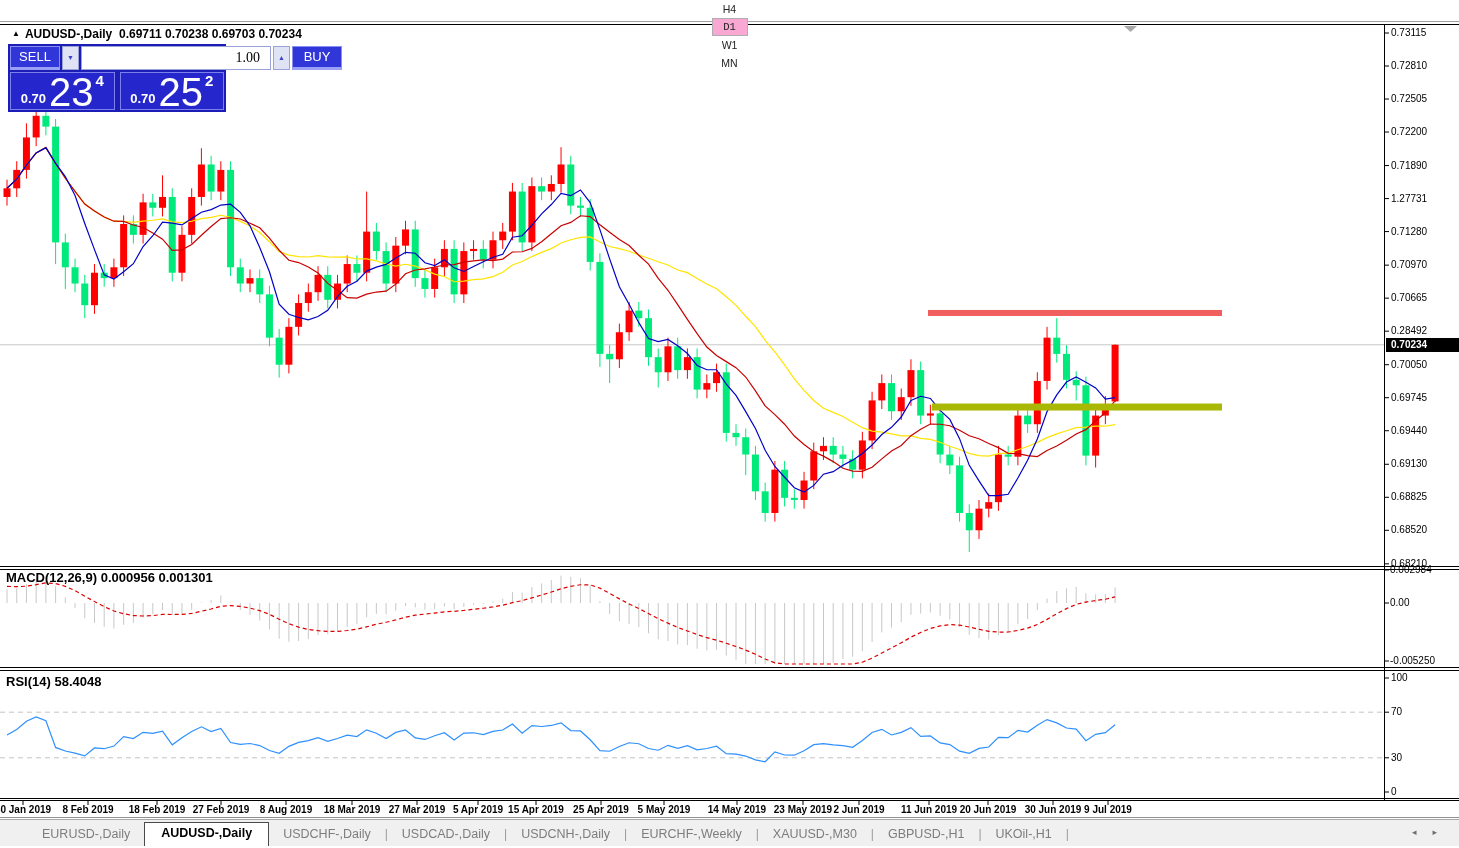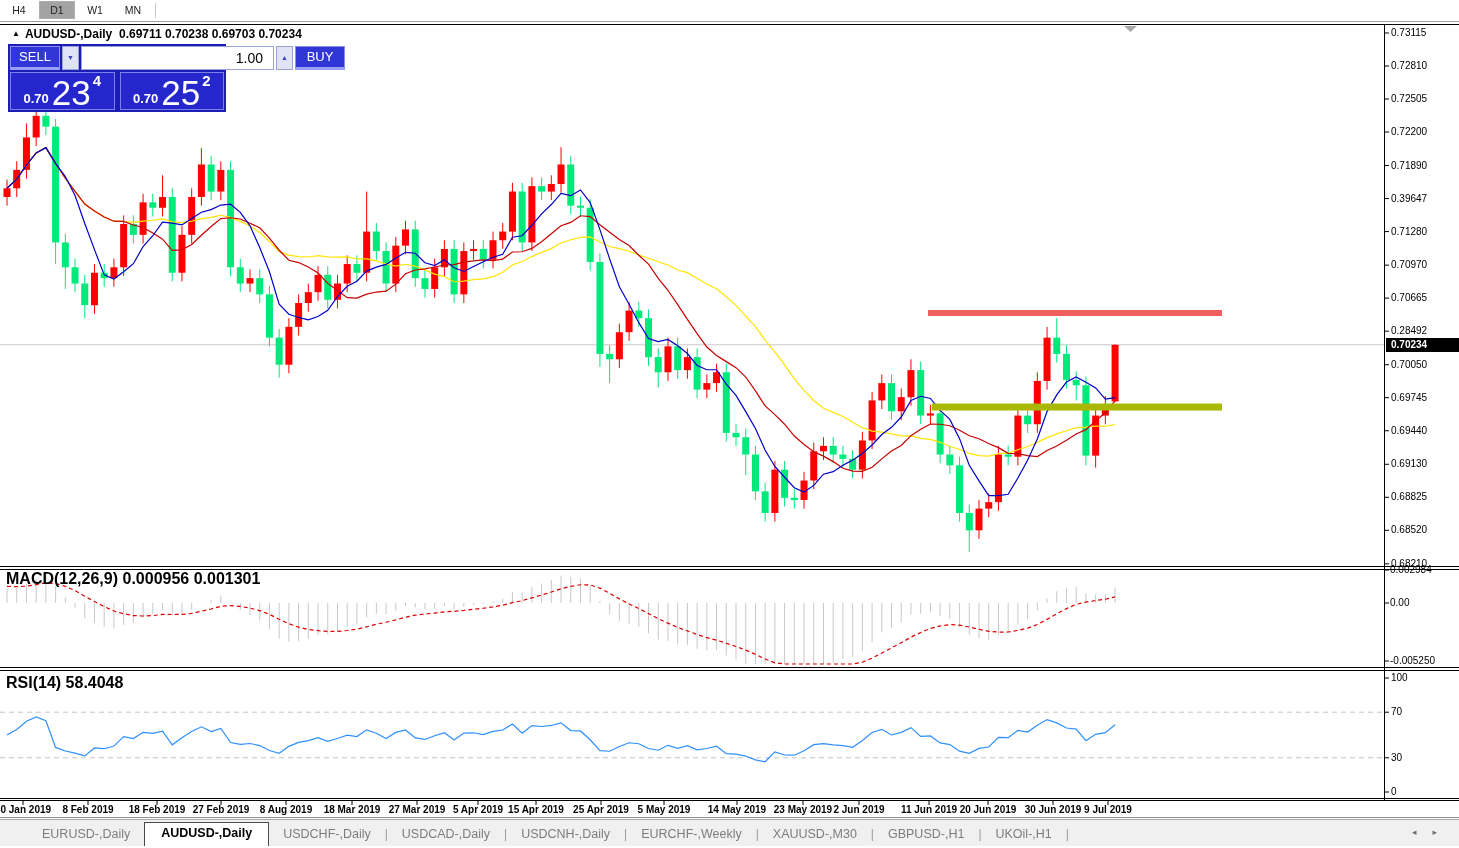--- a/index.html
+++ b/index.html
@@ -1,52 +1,52 @@
 <!DOCTYPE html>
 <html><head>
 <meta charset="utf-8">
 <style>
   html,body{margin:0;padding:0;background:#fff;}
   #screen{position:relative;width:1459px;height:848px;overflow:hidden;background:#fff;
           font-family:"Liberation Sans",sans-serif;}
   
   #tf-toolbar{position:absolute;left:0;top:0;width:100%;height:20px;background:#fff;
-              display:flex;align-items:center;z-index:6;}
+              display:flex;align-items:center;z-index:6;flex-direction:column;}
   .tf-btn{min-width:22px;padding:2px 6px;margin:0 1px;font-size:10.5px;color:#222;
           text-align:center;border:1px solid transparent;}
-  .tf-btn.active{background:#a3a3a3;border:1px solid #aeaeae;}
+  .tf-btn.active{background:#f9a8d4;border:1px solid #aeaeae;font-family:Liberation Mono, monospace;}
   .tf-sep{width:1px;height:15px;background:#c9c9c9;margin:0 3px;}
   
   #plot{position:absolute;left:0;top:0;z-index:1;}
   #labels{position:absolute;left:0;top:0;width:100%;height:100%;z-index:2;pointer-events:none;}
   .ax{position:absolute;font-size:10px;font-weight:400;color:#000;white-space:nowrap;}
   .dt{position:absolute;font-size:10px;font-weight:700;color:#000;width:76px;text-align:center;}
   #price-tag{position:absolute;left:1386px;width:72px;height:14px;background:#000;color:#fff;
              font-size:10px;font-weight:700;line-height:14px;padding-left:5px;z-index:3;}
   
   #chart-title{position:absolute;left:12px;top:27px;z-index:4;font-size:12px;font-weight:700;color:#000;}
   #chart-title .tri{font-size:8px;vertical-align:2px;margin-right:5px;}
   
-  .ind-label{position:absolute;left:6px;z-index:3;font-size:16px;font-weight:600;color:#000;}
+  .ind-label{position:absolute;left:6px;z-index:3;font-size:13px;font-weight:600;color:#000;}
   
   #trade-panel{position:absolute;left:8px;top:44px;width:218px;z-index:5;background:#1b1db6;
                padding:2px;box-sizing:border-box;}
   .tp-row1{display:flex;height:24px;gap:2px;}
   .btn-trade{flex:0 0 50px;background:#3136d8;color:#fff;border:1px solid #8a90f2;
              border-bottom:3px solid #9aa0f5;font-size:13px;text-align:center;line-height:19px;
              box-sizing:border-box;}
   .spin-btn{flex:0 0 17px;background:#dfe3f4;border:1px solid #9aa2d8;color:#3a46c8;
             font-size:7px;line-height:21px;text-align:center;box-sizing:border-box;}
   .vol-input{flex:1;background:#fff;border:1px solid #9aa2d8;font-size:14px;text-align:right;
-             padding:0 10px 0 0;color:#000;box-sizing:border-box;font-family:Liberation Sans, sans-serif;}
+             padding:0 10px 0 0;color:#000;box-sizing:border-box;font-family:Liberation Serif, serif;}
   .tp-row2{display:flex;gap:5px;margin-top:2px;height:38px;}
   .quote{flex:1;background:#2527cd;border:1px solid #7b80ea;color:#fff;display:flex;
          align-items:flex-end;justify-content:center;padding-bottom:3px;box-sizing:border-box;}
   .q-pre{font-size:13px;font-weight:700;margin-right:3px;line-height:15px;}
-  .q-big{font-size:35px;line-height:27px;font-weight:400;margin-top:14px;}
+  .q-big{font-size:40px;line-height:27px;font-weight:400;margin-top:14px;}
   .q-sup{font-size:15px;line-height:16px;align-self:flex-start;margin-left:2px;font-weight:700;}
   
   #tab-bar{position:absolute;left:0;top:819px;width:100%;height:27px;background:#f0f0f0;
            border-top:1px solid #a8a8a8;z-index:6;display:flex;align-items:flex-end;
            padding-left:28px;box-sizing:border-box;}
   .tab{font-size:12.5px;color:#7d7d7d;padding:4px 14px 5px 14px;white-space:nowrap;}
   .tab.active{background:#fff;color:#000;font-weight:700;border:1px solid #4a4a4a;border-bottom:none;
               padding:3px 16px 6px 16px;}
   .tab-sep{color:#9a9a9a;font-size:12px;padding-bottom:5px;}
   #tab-arrows{position:absolute;right:6px;top:827px;z-index:7;color:#6f6f6f;font-size:9px;
@@ -499,21 +499,21 @@
         <line x1="1108" y1="800" x2="1108" y2="805" stroke="#000" stroke-width="1"></line>
       </g>
     </svg>
 
   <div id="labels">
       <div class="ax" style="left:1391px;top:27px">0.73115</div>
       <div class="ax" style="left:1391px;top:60.00862499999997px">0.72810</div>
       <div class="ax" style="left:1391px;top:93.01724999999993px">0.72505</div>
       <div class="ax" style="left:1391px;top:126.02587499999993px">0.72200</div>
       <div class="ax" style="left:1391px;top:159.5756249999998px">0.71890</div>
-      <div class="ax" style="left:1391px;top:192.5842499999998px">0.39647</div>
+      <div class="ax" style="left:1391px;top:192.5842499999998px">1.27731</div>
       <div class="ax" style="left:1391px;top:225.59287499999976px">0.71280</div>
       <div class="ax" style="left:1391px;top:259.14262499999967px">0.70970</div>
       <div class="ax" style="left:1391px;top:292.1512499999996px">0.70665</div>
       <div class="ax" style="left:1391px;top:325.1598749999996px">0.28492</div>
       <div class="ax" style="left:1391px;top:358.7096249999995px">0.70050</div>
       <div class="ax" style="left:1391px;top:391.7182499999995px">0.69745</div>
       <div class="ax" style="left:1391px;top:424.72687499999944px">0.69440</div>
       <div class="ax" style="left:1391px;top:458.27662499999934px">0.69130</div>
       <div class="ax" style="left:1391px;top:491.28524999999934px">0.68825</div>
       <div class="ax" style="left:1391px;top:524.2938749999993px">0.68520</div>

